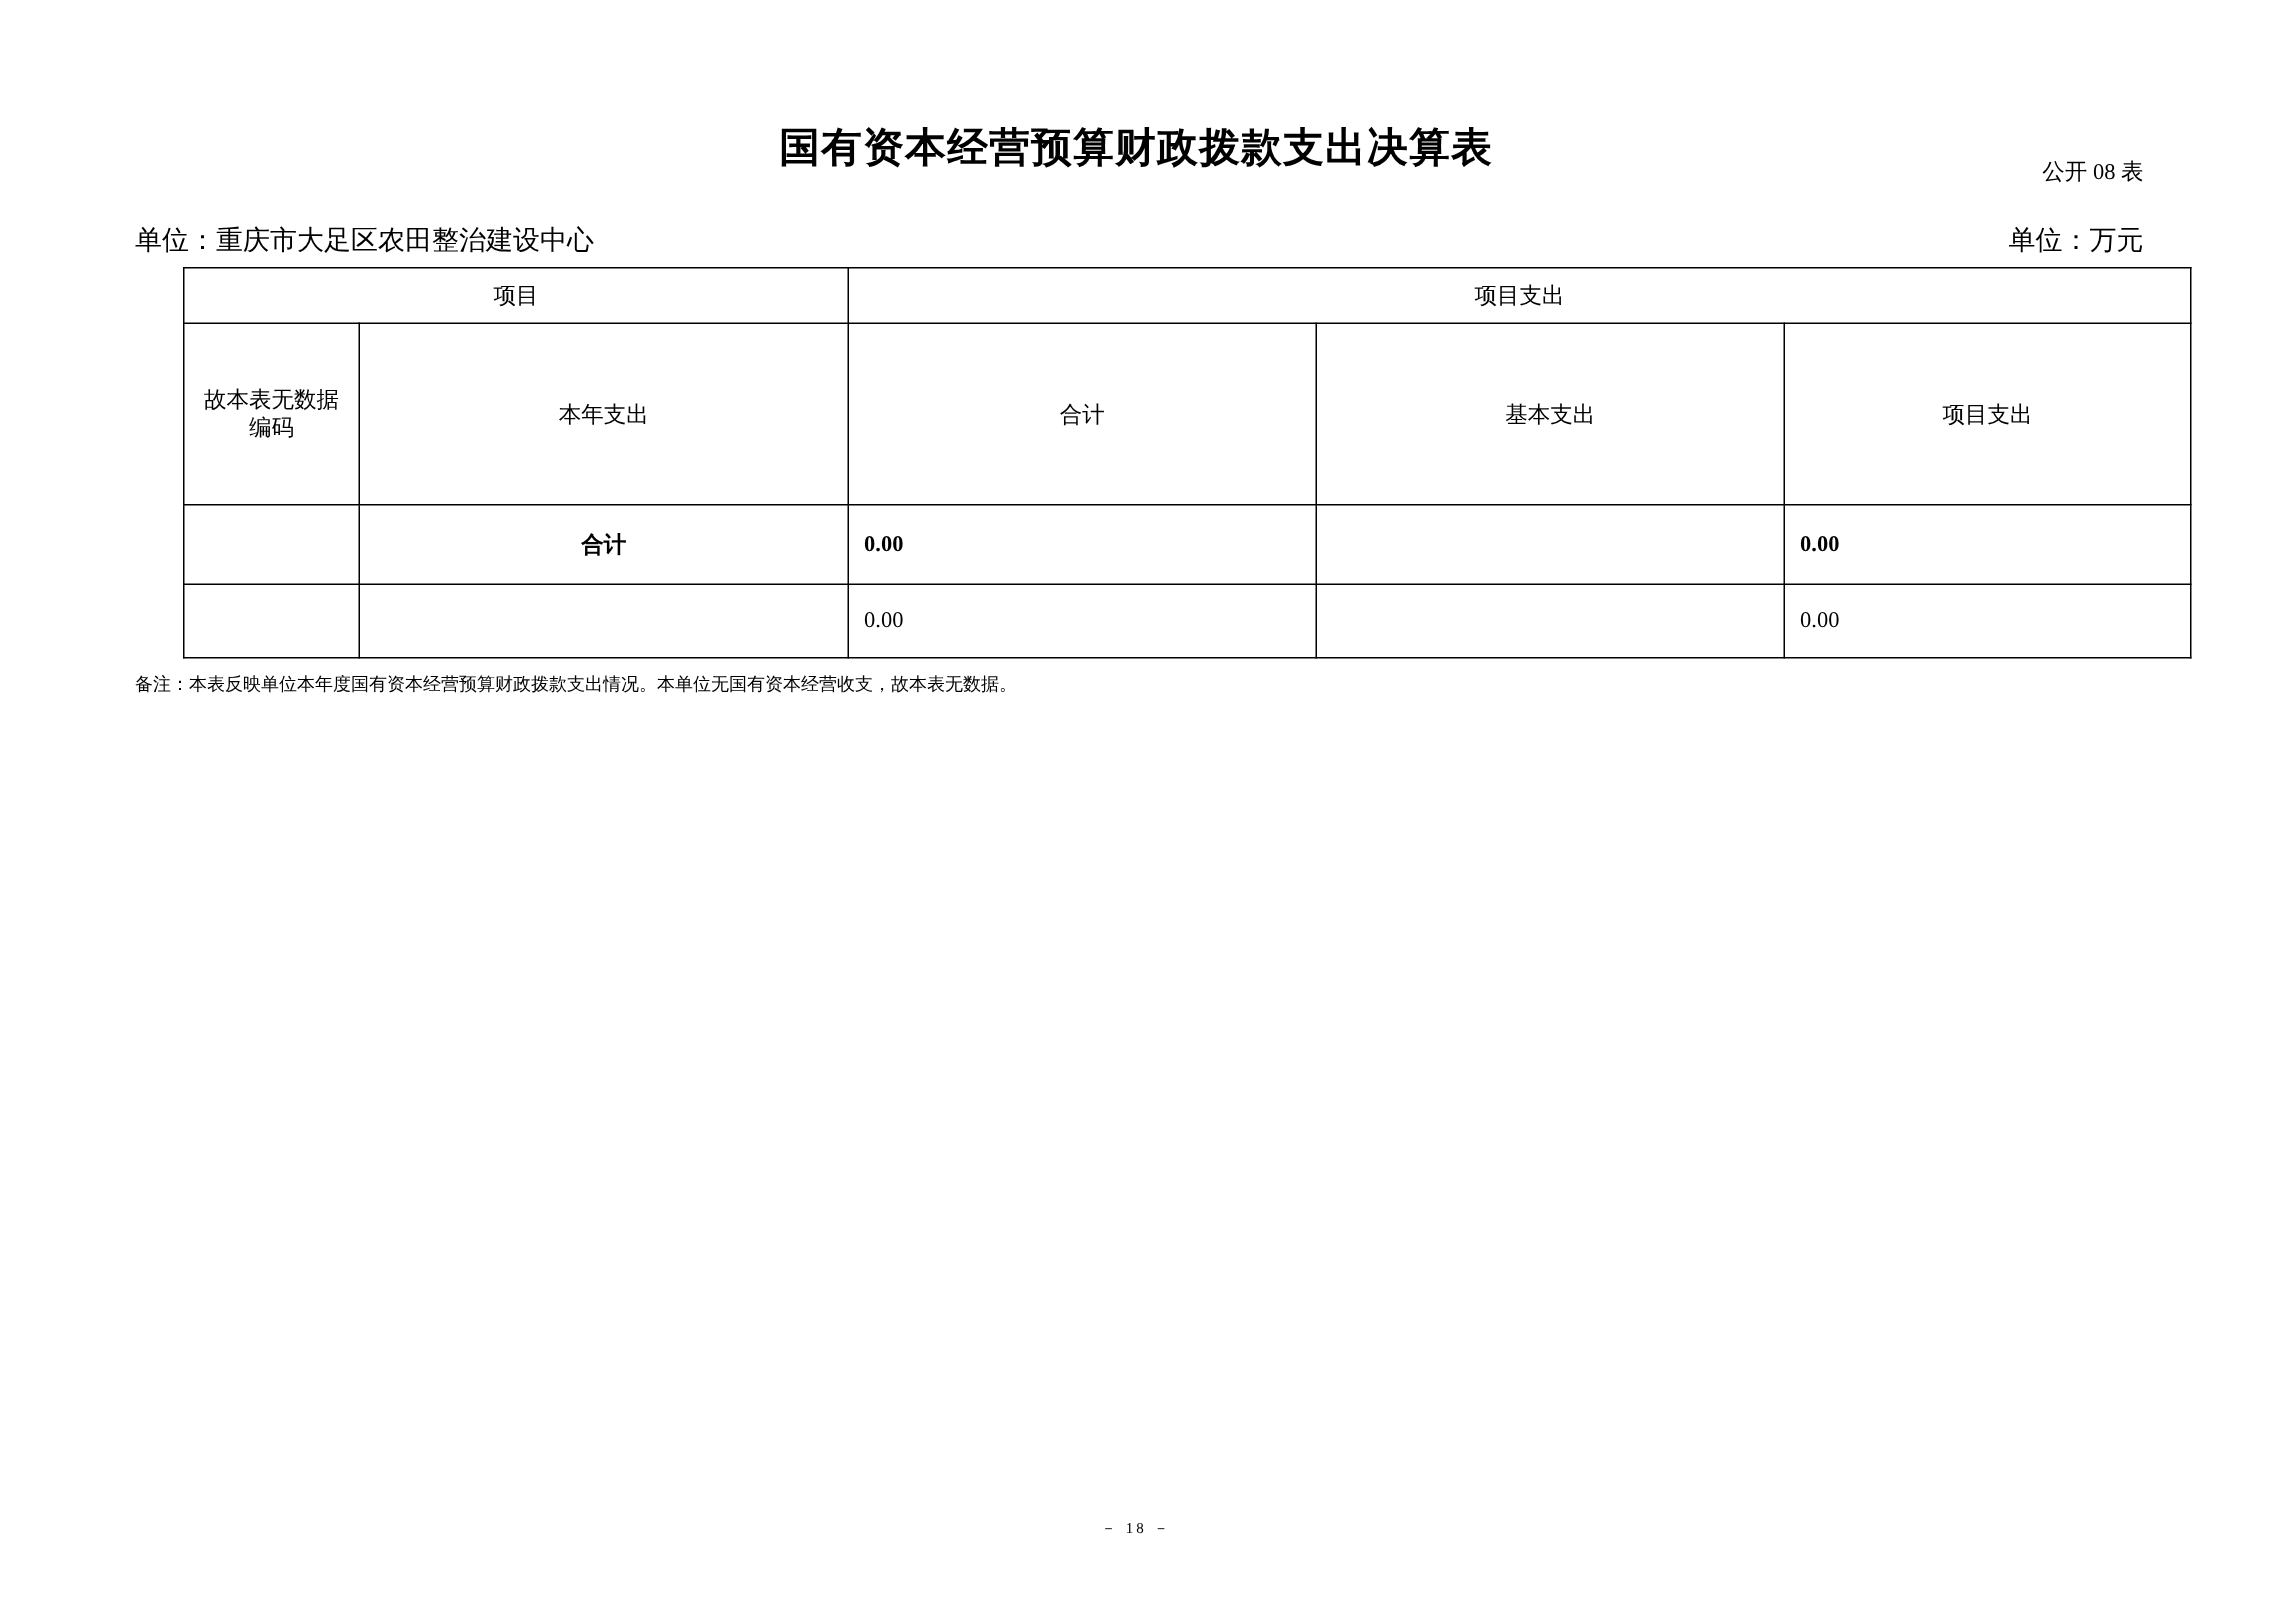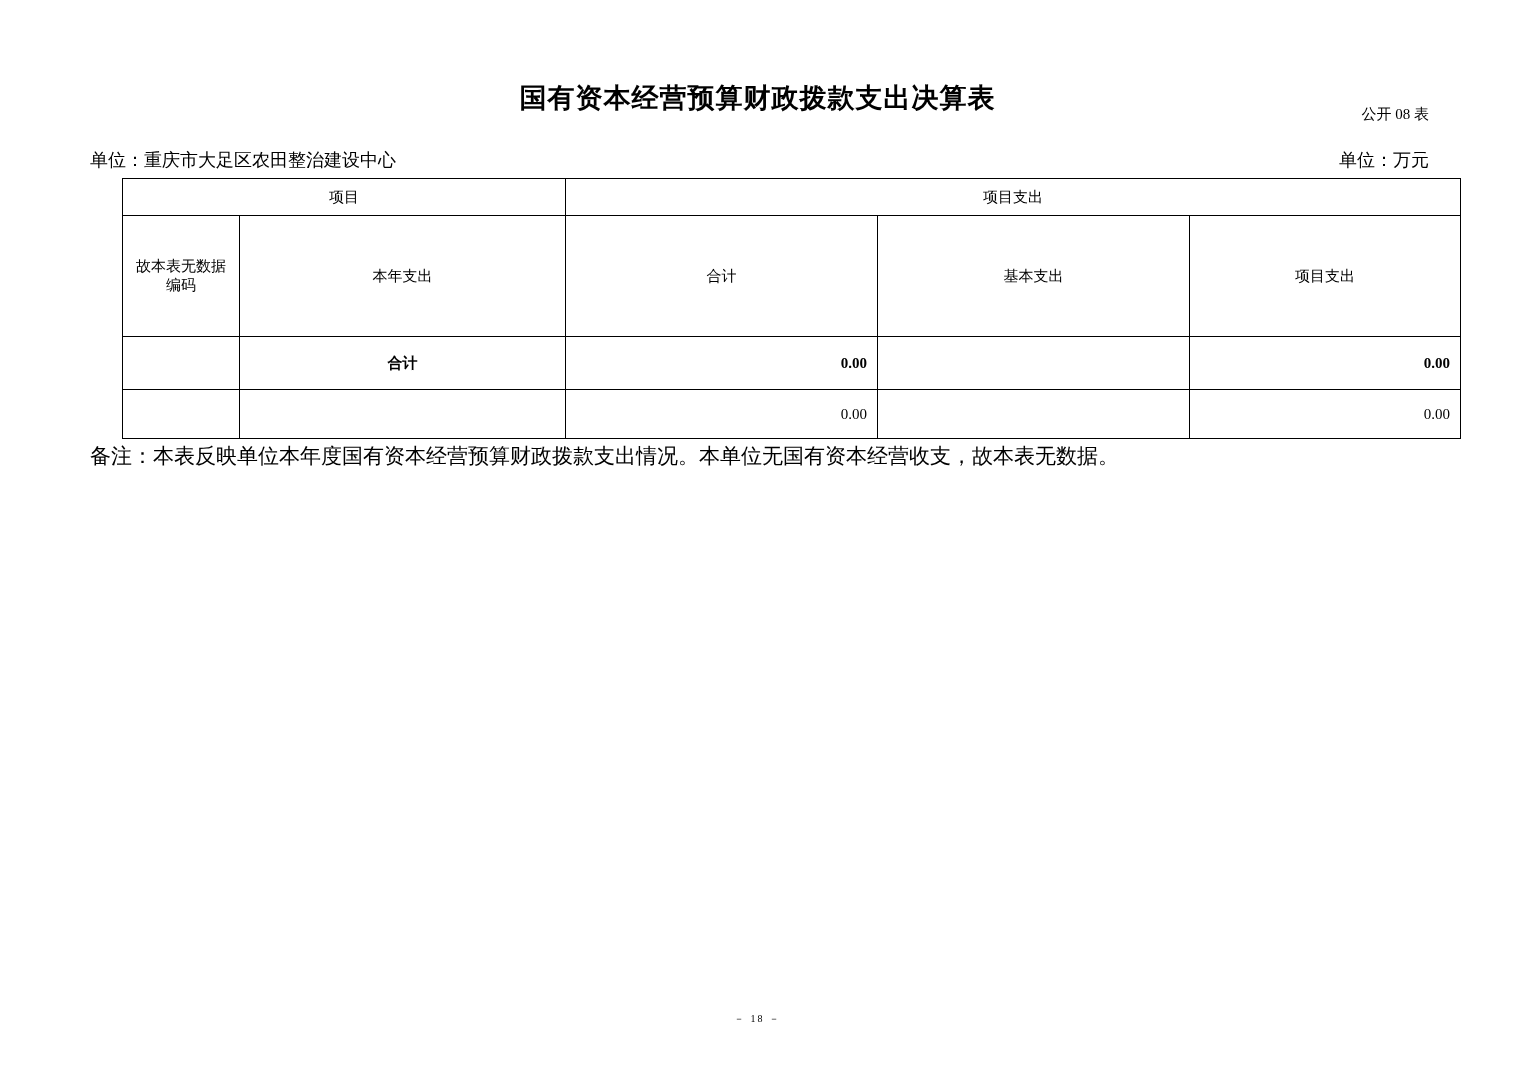--- a/index.html
+++ b/index.html
@@ -87,30 +87,30 @@
   .row-head2 td {
     height: 120px;
   }
   .row-total td {
     height: 52px;
   }
   .row-blank td {
     height: 48px;
   }
   .num {
-    text-align: right;
+    text-align: left;
   }
   .b {
     font-weight: bold;
   }
   .note {
     position: absolute;
     left: 90px;
     top: 444px;
-    font-size: 21px;
+    font-size: 12px;
     line-height: 24px;
   }
   .page-number {
     position: absolute;
     left: 0;
     right: 0;
     top: 1012px;
     text-align: center;
     font-size: 10px;
     letter-spacing: 2px;

